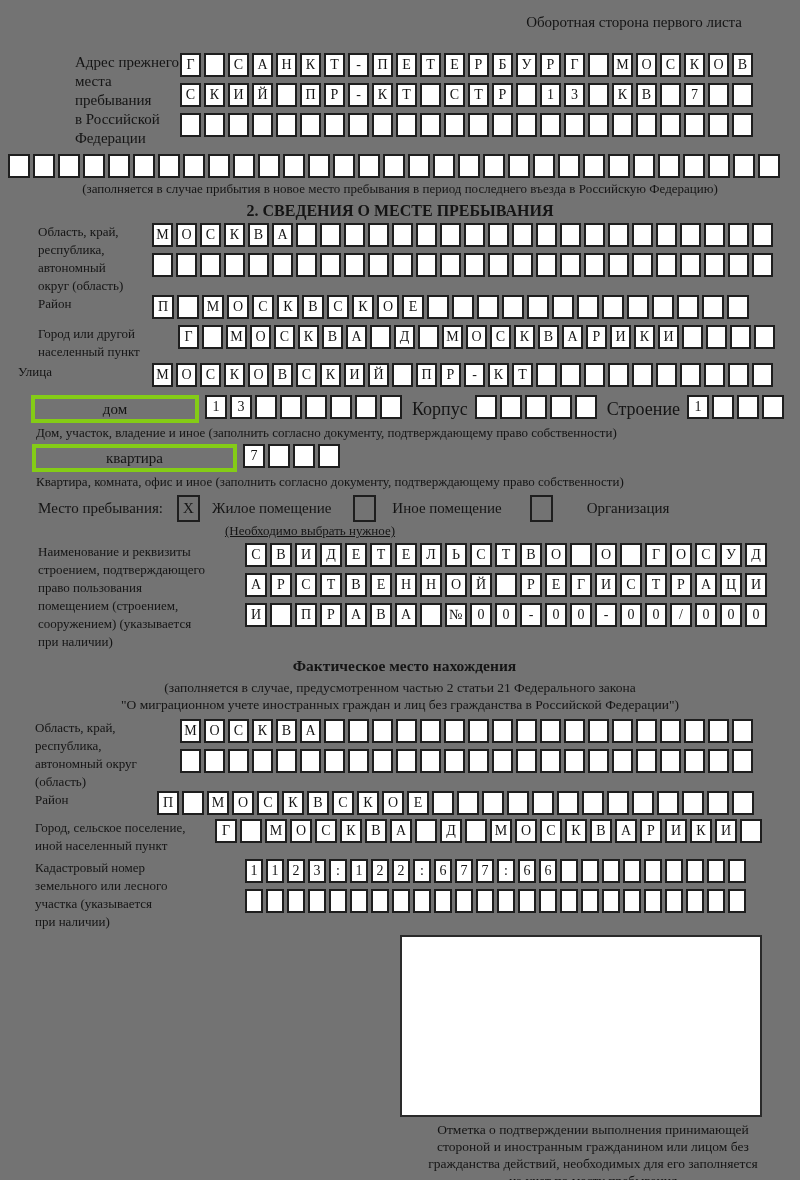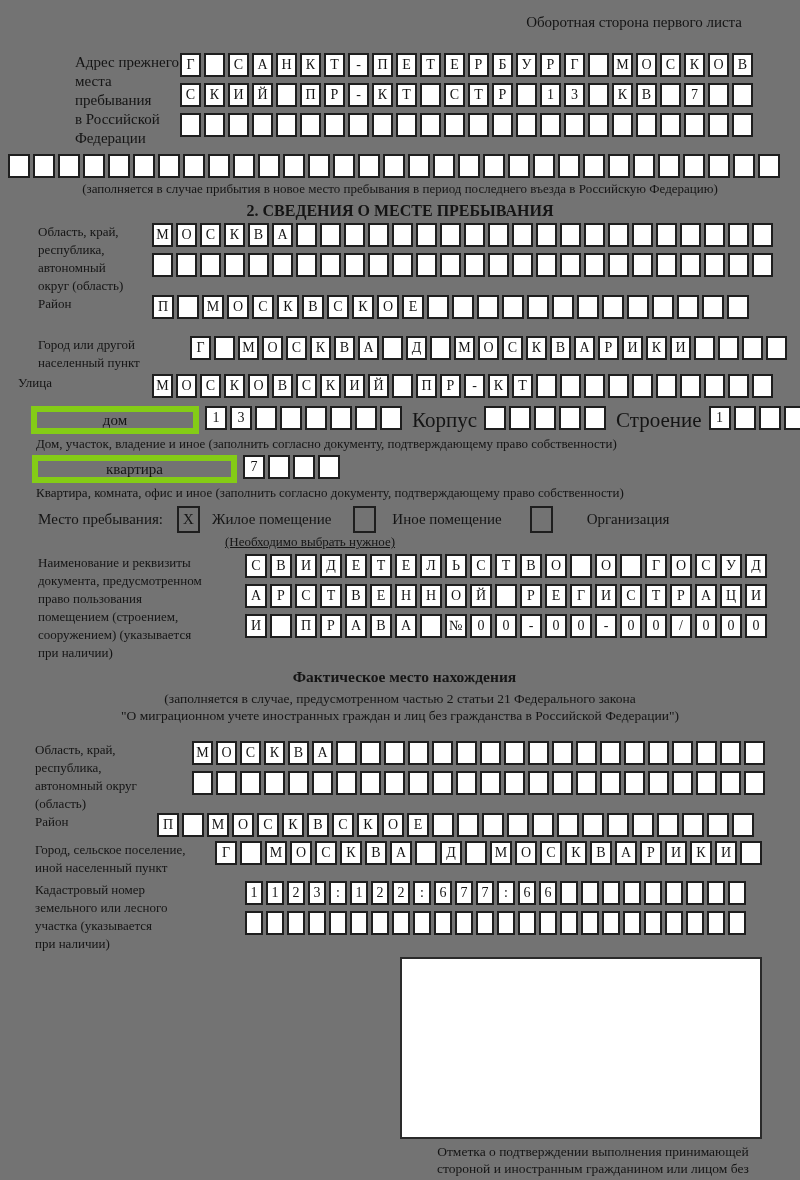--- a/index.html
+++ b/index.html
@@ -30,34 +30,34 @@
   .addr-block { display: flex; margin: 22px 0 0 75px; }
   .addr-label { width: 105px; flex: none; font-size: 15px; line-height: 19px; }
 
   .full-row { margin: 6px 0 0 8px; }
   .center-note { text-align: center; font-size: 13px; margin-top: 3px; }
   .sec-title { text-align: center; font-weight: bold; font-size: 16px; margin-top: 5px; }
 
   .m38 { margin-left: 38px; }
   .m35 { margin-left: 35px; }
   .m18 { margin-left: 18px; }
-  .mt2 { margin-top: 2px; } .mt3 { margin-top: 3px; } .mt4 { margin-top: 4px; } .mt6 { margin-top: 17px; gap: 12px; }
+  .mt2 { margin-top: 2px; } .mt3 { margin-top: 3px; } .mt4 { margin-top: 4px; } .mt6 { margin-top: 6px; }
 
   .w114 { width: 114px; } .w134 { width: 134px; } .w140 { width: 140px; }
   .w145 { width: 145px; } .w122 { width: 122px; } .w180 { width: 180px; }
   .w207 { width: 207px; } .w210 { width: 210px; }
 
   .dom-row { display: flex; align-items: flex-start; margin: 8px 0 0 31px; }
   .wide-box {
-    flex: none; height: 28px; border: 6px solid #84cc16; display: flex;
+    flex: none; height: 28px; border: 4px solid #84cc16; display: flex;
     align-items: center; justify-content: center; font-size: 15px;
   }
   .wb-dom { width: 168px; margin-right: 6px; }
   .wb-kv  { width: 205px; margin-right: 6px; }
-  .inline-lbl { font-size: 21px; line-height: 28px; padding: 0 7px; white-space: nowrap; text-align: right; }
+  .inline-lbl { font-size: 18px; line-height: 28px; padding: 0 7px; white-space: nowrap; text-align: right; }
   .note-line { margin: 2px 0 0 36px; font-size: 13px; }
 
   .kv-row { display: flex; align-items: flex-start; margin: 3px 0 0 32px; }
 
   .stay-row { display: flex; align-items: center; margin: 5px 0 0 38px; font-size: 15px; }
   .checkbox {
     flex: none; width: 23px; height: 27px; border: 2px solid #1e1e1e;
     display: inline-flex; align-items: center; justify-content: center; font-size: 15px;
   }
   .choose-note { font-size: 13px; margin: 1px 0 0 110px; width: 400px; text-align: center; text-decoration: underline; }
@@ -417,21 +417,21 @@
     <span class="checkbox" style="margin-left:22px"></span>
     <span style="margin-left:16px">Иное помещение</span>
     <span class="checkbox" style="margin-left:28px"></span>
     <span style="margin-left:34px">Организация</span>
   </div>
   <div class="choose-note">(Необходимо выбрать нужное)</div>
 
   <div class="field m38 mt4">
     <div class="flabel w207">
         <div>Наименование и реквизиты</div>
-        <div>документа, предусмотренном</div>
+        <div>строением, подтверждающего</div>
         <div>право пользования</div>
         <div>помещением (строением,</div>
         <div>сооружением) (указывается</div>
         <div>при наличии)</div>
       </div>
     <div>
       <div class="cellrow c22 rowgap">
           <span class="cell">С</span>
           <span class="cell">В</span>
           <span class="cell">И</span>

